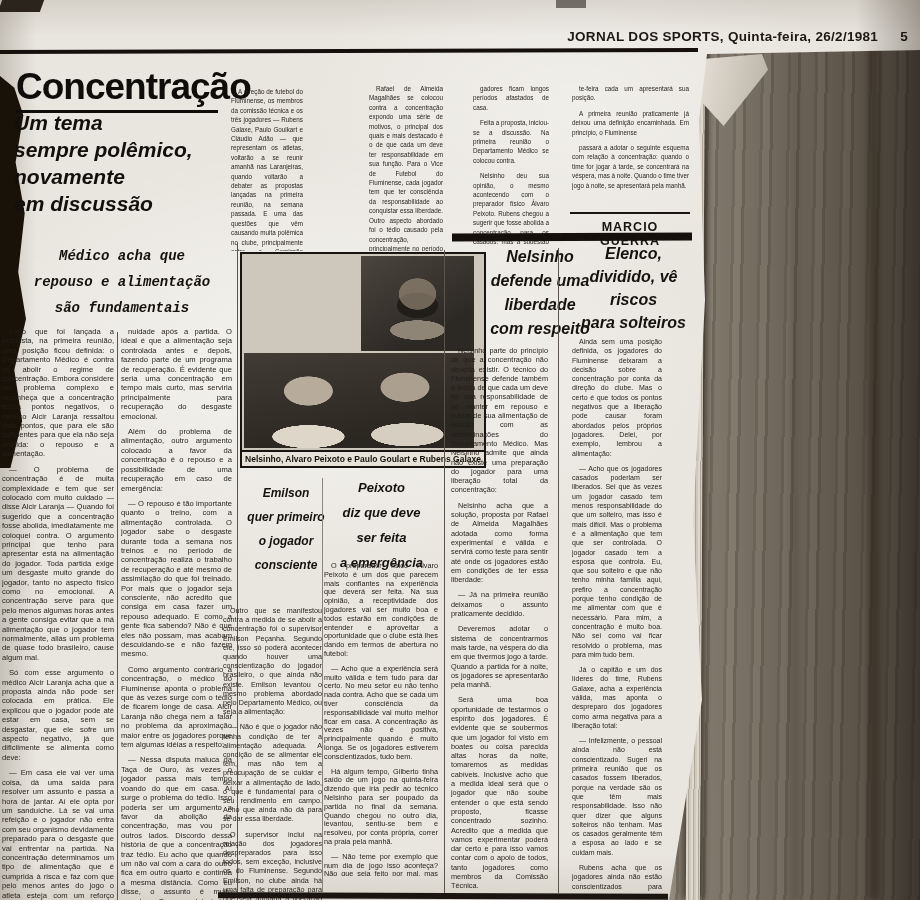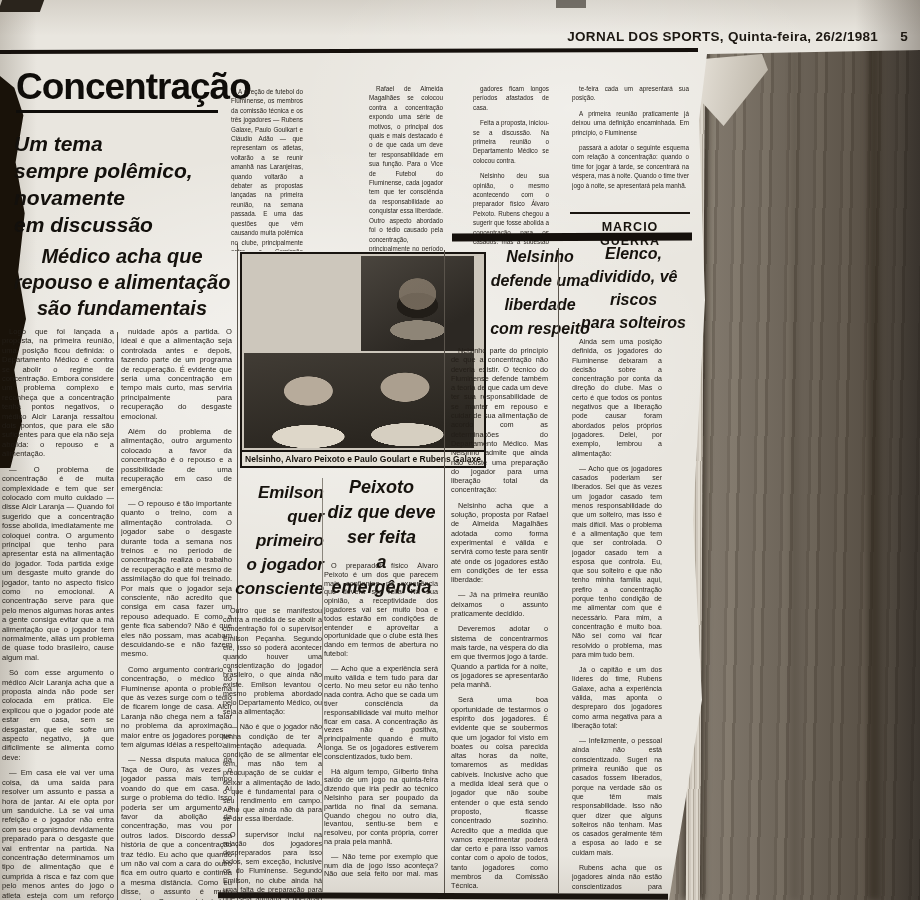--- a/index.html
+++ b/index.html
@@ -47,27 +47,27 @@
 
   .masthead { position:absolute; top:29px; right:12px; width:600px; text-align:right;
     font-size:13.5px; font-weight:bold; letter-spacing:0.3px; color:#1d1812; }
   .masthead .pagenum { margin-left:22px; }
 
   .rule { position:absolute; background:#15100c; }
 
   .kicker { position:absolute; left:16px; top:66px; font-size:37px; font-weight:bold;
     letter-spacing:-1px; color:#0f0d0a; }
   .kicker-underline { position:absolute; left:16px; top:110px; width:202px; height:3px; background:#0f0d0a; }
-  .deck { position:absolute; left:14px; top:130px; width:215px; font-size:21px; line-height:27px;
+  .deck { position:absolute; left:14px; top:109px; width:215px; font-size:21px; line-height:27px;
     font-weight:bold; font-style:italic; color:#13100c; }
 
   .subhead { position:absolute; text-align:center; font-weight:bold; font-style:italic; color:#16120d; }
-  .medico-head { left:8px; top:243px; width:228px; font-size:20px; line-height:26px; }
-  .emilson-head { left:224px; top:481px; width:100px; font-size:17px; line-height:24px;text-align:right; }
-  .peixoto-head { left:324px; top:475px; width:115px; font-size:18px; line-height:25px; }
+  .medico-head { left:8px; top:243px; width:228px; font-size:14px; line-height:26px;font-family:Liberation Mono, monospace; }
+  .emilson-head { left:236px; top:481px; width:100px; font-size:12px; line-height:24px; }
+  .peixoto-head { left:324px; top:475px; width:115px; font-size:13px; line-height:25px; }
   .nelsinho-head { left:476px; top:245px; width:128px; font-size:16px; line-height:24px; }
   .elenco-head { left:577px; top:242px; width:113px; font-size:16px; line-height:23px; }
 
   .bodycol { position:absolute; overflow:hidden; text-align:justify; color:#231e18; }
   .bodycol p { margin:0 0 6px; text-indent:7px; }
   .intro { font-size:6.3px; line-height:9.4px; }
   .col-a { left:231px; top:87px;  width:72px;  height:164px; }
   .col-b { left:369px; top:84px;  width:74px;  height:167px; }
   .col-c { left:473px; top:84px;  width:76px;  height:160px; }
   .col-d { left:572px; top:84px;  width:117px; height:126px; }

